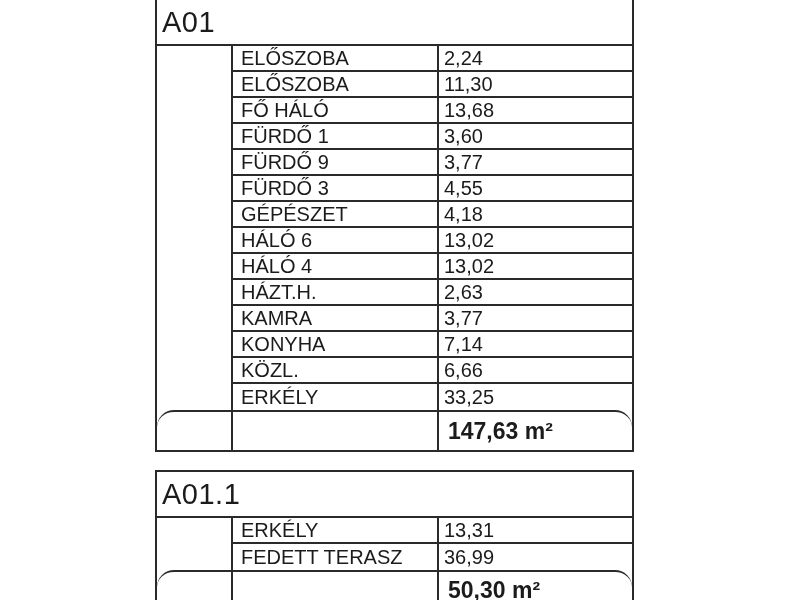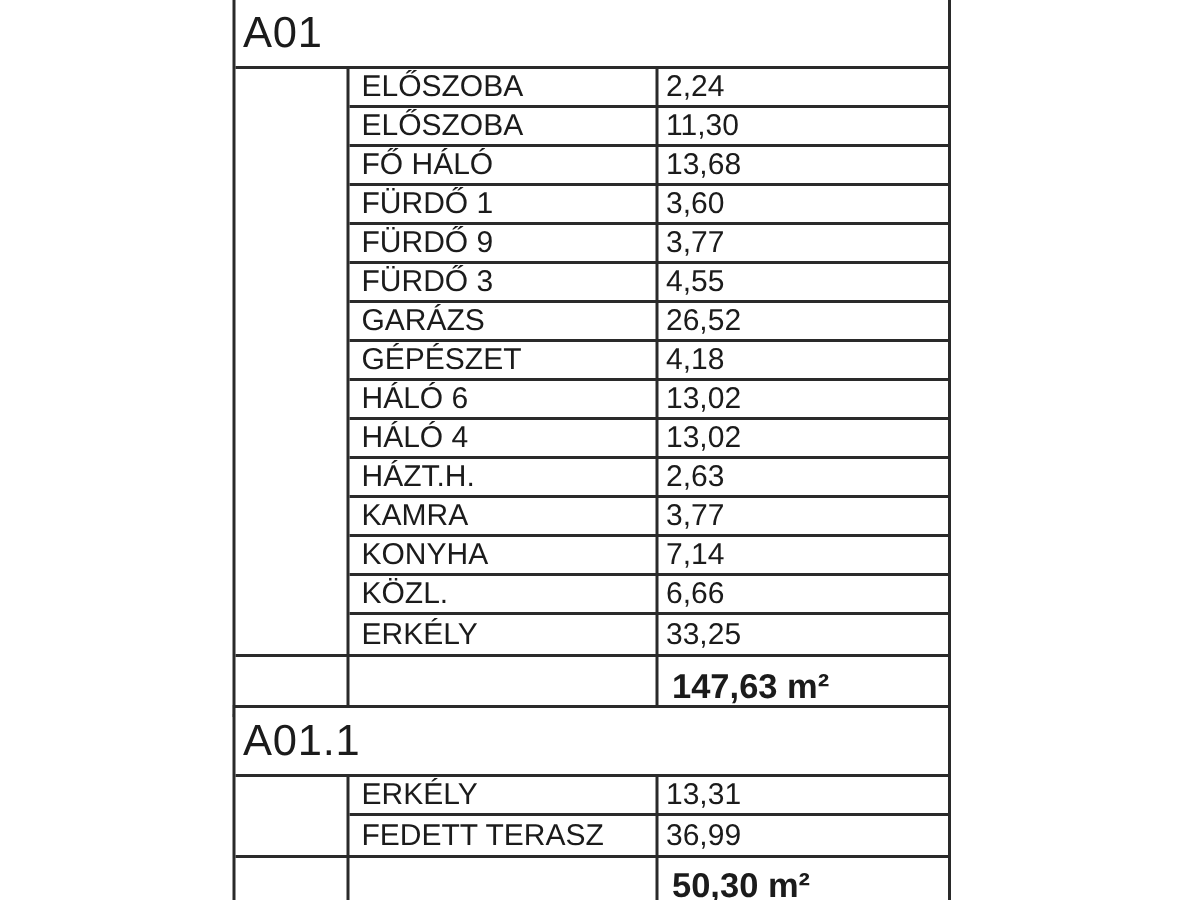--- a/index.html
+++ b/index.html
@@ -66,20 +66,21 @@
     align-items: center;
     padding-left: 5px;
     font-size: 20px;
     white-space: nowrap;
   }
   .total-row {
     display: flex;
     box-sizing: border-box;
     border-top: 2px solid #2a2a2a;
     height: 40px;
+    border-radius: 17px;
   }
   .tbl-second .total-row { height: 38px; }
   .total-spacer-left {
     width: 76px;
     flex: none;
     box-sizing: border-box;
     border-right: 2px solid #2a2a2a;
   }
   .total-spacer-mid {
     width: 206px;
@@ -127,24 +128,20 @@
         </div>
         <div class="row">
           <div class="cell-name">FÜRDŐ 9</div>
           <div class="cell-value">3,77</div>
         </div>
         <div class="row">
           <div class="cell-name">FÜRDŐ 3</div>
           <div class="cell-value">4,55</div>
         </div>
         <div class="row">
-          <div class="cell-name">GARÁZS</div>
-          <div class="cell-value">26,52</div>
-        </div>
-        <div class="row">
           <div class="cell-name">GÉPÉSZET</div>
           <div class="cell-value">4,18</div>
         </div>
         <div class="row">
           <div class="cell-name">HÁLÓ 6</div>
           <div class="cell-value">13,02</div>
         </div>
         <div class="row">
           <div class="cell-name">HÁLÓ 4</div>
           <div class="cell-value">13,02</div>

